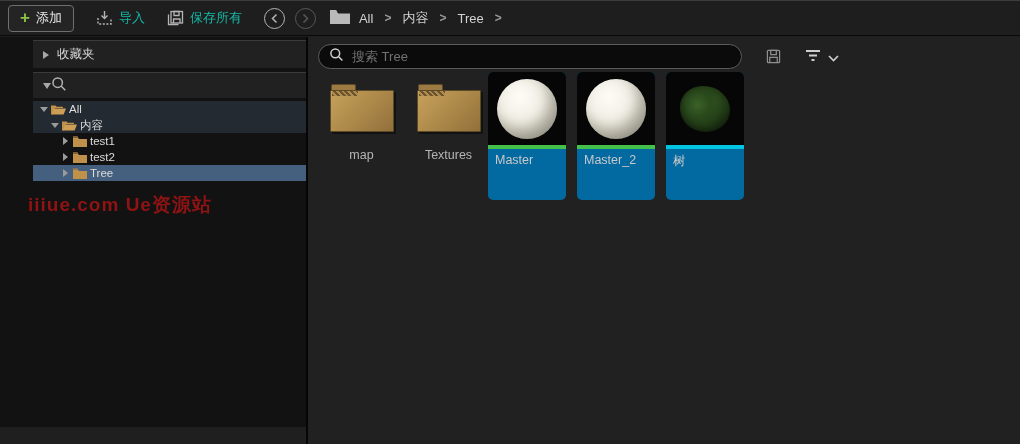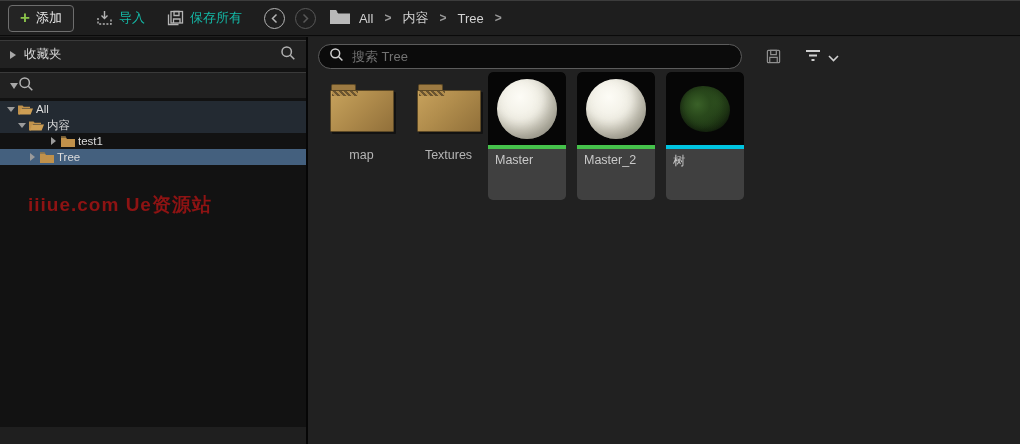--- a/index.html
+++ b/index.html
@@ -20,37 +20,37 @@
   .nav-back{border:1.5px solid #b5b5b5;color:#b5b5b5;}
   .nav-fwd{border:1.5px solid #585858;color:#585858;}
   .nav-circle svg{display:block;}
   .crumb-folder{margin-left:14px;}
   .breadcrumb{display:flex;align-items:center;margin-left:9px;}
   .crumb{display:flex;align-items:center;}
   .crumb-label{color:#d2d2d2;font-size:13px;cursor:pointer;}
   .crumb-sep{color:#9a9a9a;font-size:12px;font-weight:700;margin:0 11px;}
 
   
-  .sidebar{position:absolute;left:0;top:37px;width:306px;bottom:17px;background:#121212;}
+  .sidebar{position:absolute;left:0;top:37px;width:306px;bottom:17px;background:#121212;padding-left:33px;}
   .main-divider{position:absolute;left:306px;top:37px;width:2px;bottom:0;background:#060606;}
   .side-header{height:28px;background:#212121;border-top:1px solid #3a3a3a;
     display:flex;align-items:center;padding:0 10px;box-sizing:border-box;cursor:pointer;}
   .side-header.first{margin-top:3px;}
   .side-header.second{margin-top:4px;height:26px;}
   .hdr-label{color:#d6d6d6;font-size:12.5px;margin-left:8px;flex:1;}
   .hdr-label.bold{font-weight:700;color:#e3e3e3;}
   .tri{width:0;height:0;display:inline-block;}
   .tri.right{border-top:4.5px solid transparent;border-bottom:4.5px solid transparent;border-left:6px solid #a8a8a8;}
   .tri.down{border-left:4.5px solid transparent;border-right:4.5px solid transparent;border-top:6px solid #a8a8a8;}
   .mag{flex:none;}
 
   .tree{margin-top:3px;}
   .tree-row{height:16px;display:flex;align-items:center;font-size:11.5px;color:#dcdcdc;cursor:pointer;box-sizing:border-box;}
   .row-band{background:#232a32;}
-  .row-none{background:transparent;margin-left:21px;}
+  .row-none{background:transparent;}
   .row-selected{background:#44607e;}
   .expander{width:10px;display:flex;justify-content:center;flex:none;}
   .expander.exp{width:0;height:0;border-left:4px solid transparent;border-right:4px solid transparent;border-top:5px solid #9b9b9b;margin-right:3px;margin-left:1px;}
   .expander.col{width:0;height:0;border-top:4px solid transparent;border-bottom:4px solid transparent;border-left:5px solid #9b9b9b;margin-right:5px;margin-left:2px;}
   .tree-row svg{flex:none;margin-right:3px;}
   .watermark{position:absolute;left:28px;top:155px;color:#8e1313;font-size:19px;font-weight:700;letter-spacing:1px;white-space:nowrap;}
 
   
   .main{position:absolute;left:308px;top:37px;right:0;bottom:0;background:#212121;}
   .search-row{display:flex;align-items:center;padding:7px 10px 0 10px;gap:24px;}
@@ -64,21 +64,21 @@
   .folder-cell{width:87px;display:flex;flex-direction:column;align-items:center;cursor:pointer;}
   .big-folder{position:relative;width:64px;height:48px;margin-top:12px;}
   .bf-tab{position:absolute;left:1px;top:0;width:23px;height:8px;background:#9c7a42;border:1px solid #5e4a26;border-bottom:none;border-radius:2px 2px 0 0;}
   .bf-body{position:absolute;left:0;top:6px;right:0;bottom:0;border:1px solid #5e4a26;border-radius:1px;
     background:linear-gradient(135deg,#c7a25c 0%,#b08c4c 45%,#91703a 100%);box-shadow:2px 2px 0 rgba(0,0,0,.45);}
   .bf-hatch{position:absolute;left:2px;top:7px;width:26px;height:5px;
     background:repeating-linear-gradient(45deg,#6b5530 0 2px,#b08c4c 2px 4px);}
   .folder-label{margin-top:16px;font-size:12.5px;color:#b5b5b5;}
 
   .tiles{display:flex;gap:11px;margin-left:-4px;}
-  .asset-tile{width:78px;height:128px;border-radius:5px;overflow:hidden;background:#404040;cursor:pointer;flex:none;}
+  .asset-tile{width:78px;height:128px;border-radius:5px;overflow:hidden;background:#0369a1;cursor:pointer;flex:none;}
   .thumb{height:73px;background:#060606;display:flex;align-items:center;justify-content:center;}
   .sphere{width:60px;height:60px;border-radius:50%;
     background:radial-gradient(circle at 38% 30%,#fdfcf6 0%,#f1efe5 40%,#ddd9ca 65%,#a29f90 100%);
     box-shadow:inset -7px -9px 14px rgba(70,70,60,.35);}
   .tree-sprite{width:50px;height:46px;
     background:
       radial-gradient(circle at 35% 40%,#3a6128 0%,rgba(42,74,28,.9) 30%,rgba(26,48,17,0) 62%),
       radial-gradient(circle at 65% 35%,#2f5220 0%,rgba(34,60,22,.85) 35%,rgba(20,40,14,0) 65%),
       radial-gradient(circle at 50% 62%,#24431a 0%,rgba(24,44,16,.9) 40%,rgba(14,28,10,0) 70%);
     border-radius:46% 54% 48% 52%;}
@@ -210,20 +210,29 @@
   </div>
         <div class="tree-row row-none" style="padding-left: 28px;">
     <span class="expander col"></span>
 
     <svg width="14" height="11" viewBox="0 0 14 11">
             <path d="M0 1.5 h4.8 l1.3 1.4 H14 V11 H0 Z" fill="#c0914b"></path>
             <path d="M0 .3 h4.5 l1 1.2 H0 Z" fill="#9c7a42"></path>
           </svg>
     <span>test1</span>
   </div>
+        <div class="tree-row row-none" style="padding-left: 28px;">
+    <span class="expander col"></span>
+
+    <svg width="14" height="11" viewBox="0 0 14 11">
+            <path d="M0 1.5 h4.8 l1.3 1.4 H14 V11 H0 Z" fill="#c0914b"></path>
+            <path d="M0 .3 h4.5 l1 1.2 H0 Z" fill="#9c7a42"></path>
+          </svg>
+    <span>test2</span>
+  </div>
         <div class="tree-row row-selected" style="padding-left: 28px;">
     <span class="expander col"></span>
 
     <svg width="14" height="11" viewBox="0 0 14 11">
             <path d="M0 1.5 h4.8 l1.3 1.4 H14 V11 H0 Z" fill="#c0914b"></path>
             <path d="M0 .3 h4.5 l1 1.2 H0 Z" fill="#9c7a42"></path>
           </svg>
     <span>Tree</span>
   </div>
       </div>

